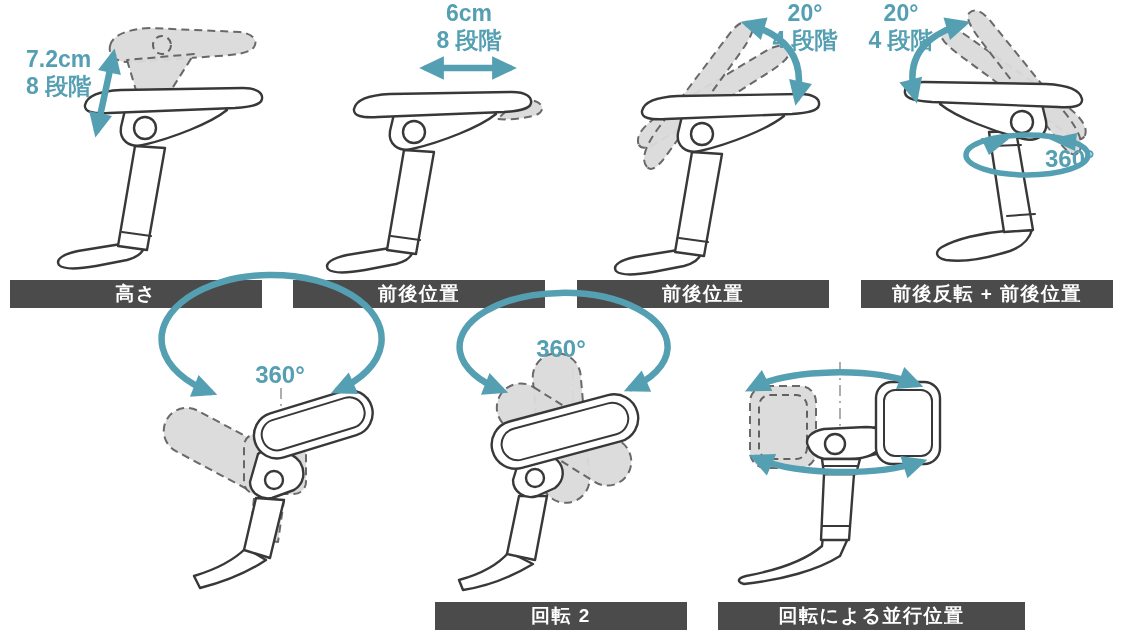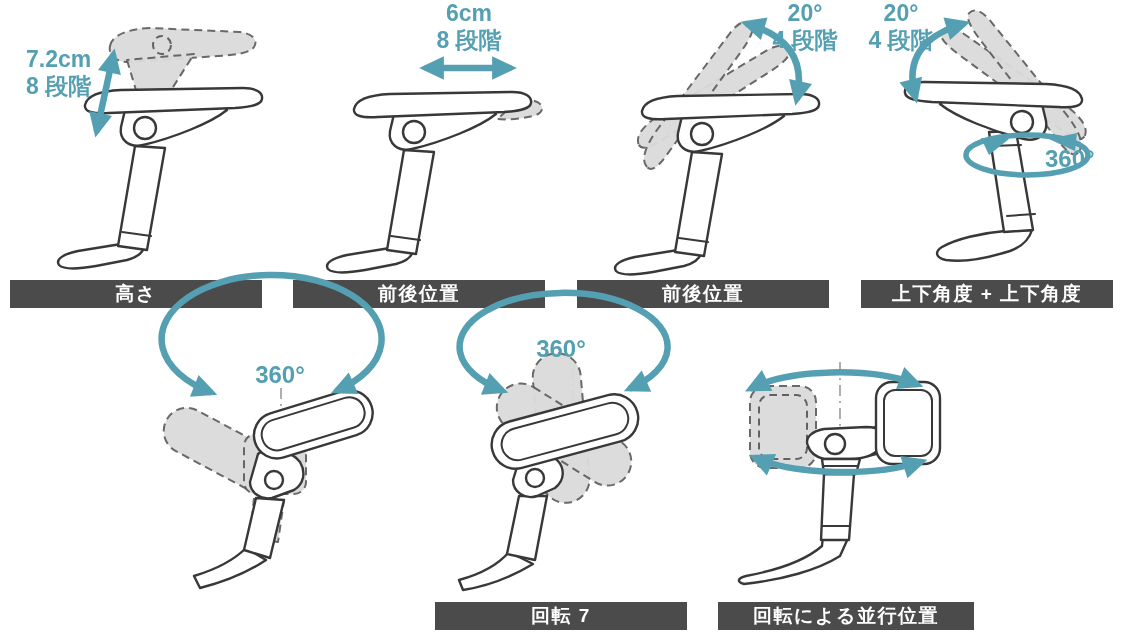--- a/index.html
+++ b/index.html
@@ -143,21 +143,21 @@
         <polygon class="ahp" points="188,139 216,133 214,151"></polygon>
       </g>
       <path class="ar" d="M102,24 Q40,42 54,96" marker-start="url(#ah)" marker-end="url(#ah)"></path>
     </svg>
     <div class="measure center" style="left:2px; top:0; width:76px">
       <div>20°</div>
       <div>4 段階</div>
     </div>
     <div class="rot-label" style="left:184px; top:146px">360°</div>
     <div class="label-bar">
-      <span>上下角度 + 上下角度</span>
+      <span>前後反転 + 前後位置</span>
     </div>
   </section>
 
   <section class="panel" style="left:152px; top:322px">
     <svg class="art" viewBox="0 0 252 280">
       <path class="dd" d="M129,66 L129,126"></path>
       <g>
         <g transform="rotate(-135 122 134)">
           <rect class="gh" x="104" y="94" width="126" height="46" rx="23" transform="rotate(-17 114 122)"></rect>
         </g>
@@ -193,21 +193,21 @@
         <path class="ln" d="M84,174 L72,232 L100,238 L112,174 Z"></path>
         <path class="ln" d="M86,132 L78,158 C78,170 90,178 102,174 L120,166 C130,158 130,146 122,138 C110,128 94,124 86,132 Z"></path>
         <circle class="ln" cx="100" cy="156" r="9"></circle>
         <rect class="ln" x="55" y="86" width="150" height="48" rx="24" transform="rotate(-15 128 110)"></rect>
         <rect class="lnn" x="65" y="94" width="130" height="32" rx="16" transform="rotate(-15 128 110)"></rect>
       </g>
       <path class="ar" d="M196,66 A104,54 0 1 0 66,68" marker-start="url(#ah)" marker-end="url(#ah)"></path>
     </svg>
     <div class="rot-label" style="left:66px; top:14px; width:120px; text-align:center">360°</div>
     <div class="label-bar">
-      <span>回転 7</span>
+      <span>回転 2</span>
     </div>
   </section>
 
   <section class="panel" style="left:718px; top:322px">
     <svg class="art" viewBox="0 0 252 280">
       <path class="dd" d="M122,40 L122,108"></path>
       <g>
         <rect class="gh" x="32" y="64" width="66" height="82" rx="16"></rect>
         <rect class="ghn" x="41" y="73" width="48" height="64" rx="11"></rect>
       </g>
@@ -219,18 +219,18 @@
         <path class="ln" d="M90,124 C86,116 94,109 106,107 L148,105 C162,105 170,111 166,120 C160,132 148,137 132,137 L106,137 C98,135 92,130 90,124 Z"></path>
         <circle class="ln" cx="117" cy="122" r="10"></circle>
         <path class="ln" d="M104,137 L142,137 L138,152 L106,152 Z"></path>
         <path class="lnn" d="M106,144 L140,144"></path>
         <rect class="ln" x="158" y="60" width="64" height="82" rx="16"></rect>
         <rect class="lnn" x="166" y="68" width="48" height="66" rx="11"></rect>
       </g>
       <path class="ar" d="M34,66 A105,36 0 0 1 198,62" marker-start="url(#ah)" marker-end="url(#ah)"></path>
       <path class="ar" d="M38,136 A108,34 0 0 0 202,140" marker-start="url(#ah)" marker-end="url(#ah)"></path>
     </svg>
-    <div class="label-bar" style="width:256px">
+    <div class="label-bar" style="width:307px">
       <span>回転による並行位置</span>
     </div>
   </section>
 
 </div>
 
 </body></html>

